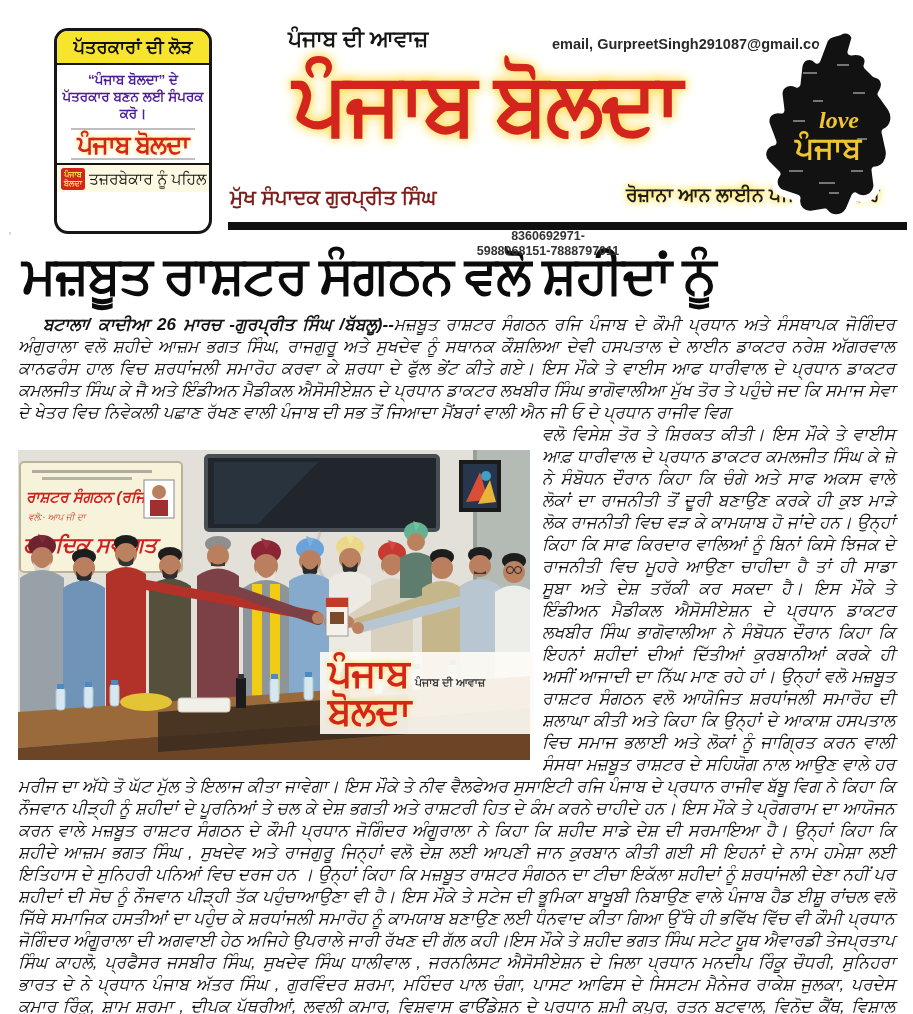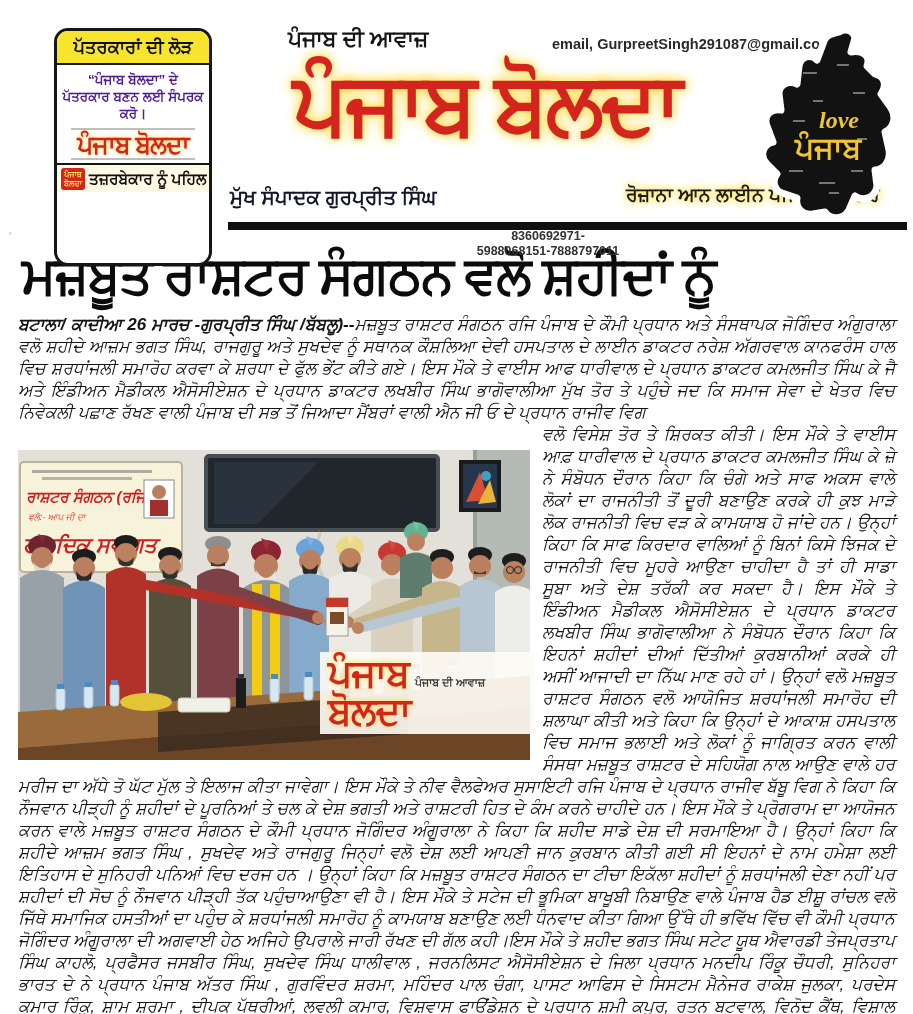--- a/index.html
+++ b/index.html
@@ -7,66 +7,66 @@
     width:913px; height:1014px; background:#ffffff; overflow:hidden;
     position:relative; font-family:"Liberation Sans","DejaVu Sans",sans-serif;
     color:#111;
   }
   .page-edge { position:absolute; left:9px; top:0; width:2px; height:235px; background:#d8d8d8; }
 
   
   .header { position:relative; height:232px; background:#fff; }
 
   .recruit-box {
-    position:absolute; left:54px; top:28px; width:158px; height:238px;
+    position:absolute; left:54px; top:28px; width:158px; height:206px;
     border:3px solid #161616; border-radius:14px; overflow:hidden; background:#fff;
   }
   .recruit-title {
     background:#f6e52c; border-bottom:2px solid #161616; text-align:center;
     font-weight:bold; font-size:18px; padding:6px 2px 5px; color:#101010;
   }
   .recruit-body { text-align:center; font-weight:bold; font-size:13.5px; line-height:17px; padding:6px 3px 2px; color:#4c1d95; }
   .recruit-logo-wrap { text-align:center; position:relative; padding-top:3px; }
   .tiny-rule { height:2px; background:#8a8a8a; opacity:.55; margin:1px 14px; }
   .recruit-logo { font-size:25px; font-weight:900; color:#d3241e; line-height:26px;
     text-shadow:0 0 4px #ffd94a, 1px 1px 0 #fff; letter-spacing:-1px; }
   .recruit-footer {
     border-top:2px solid #161616; margin-top:3px; display:flex; align-items:center;
     padding:3px 4px 2px; gap:4px; background:#fdf9e2;
   }
   .brand-badge {
     background:#d3241e; color:#ffe14d; border-radius:3px; font-size:8px; font-weight:bold;
     line-height:9px; padding:2px 3px; text-align:center; flex:0 0 auto;
   }
-  .recruit-footer-text { font-weight:bold; font-size:15.5px; color:#101010; white-space:nowrap; }
+  .recruit-footer-text { font-weight:normal; font-size:15.5px; color:#101010; white-space:nowrap; }
 
   .masthead-tagline { position:absolute; left:288px; top:26px; font-size:22px; font-weight:bold; color:#151515; }
   .masthead-email  { position:absolute; left:552px; top:36px; font-size:14.5px; font-weight:bold; color:#2a2a2a; }
   .masthead-title {
     position:absolute; left:222px; top:44px; width:528px; text-align:center;
     font-size:86px; font-weight:900; color:#d3241e; letter-spacing:-3px; line-height:118px;
     text-shadow:0 0 7px #ffdf57, 0 0 14px #ffd94a, 2px 2px 0 #ffffff, -2px -2px 0 #ffffff;
     white-space:nowrap;
   }
-  .editor-line { position:absolute; left:230px; top:186px; font-size:20px; font-weight:bold; color:#0f172a; }
+  .editor-line { position:absolute; left:230px; top:186px; font-size:20px; font-weight:bold; color:#7f1d1d; }
   .phone-lines { position:absolute; left:468px; top:181px; width:160px; text-align:center;
     font-size:12.5px; font-weight:bold; color:#333; line-height:15px;margin-top:48px; }
   .daily-line  { position:absolute; left:626px; top:184px; font-size:19px; font-weight:bold; color:#1c1c1c;
     text-shadow:0 0 6px #ffe14d, 0 0 10px #ffe14d; }
   .map-sticker { position:absolute; right:6px; top:20px; width:154px; height:204px; }
   .divider-bar { position:absolute; left:228px; right:6px; top:222px; height:8px; background:#101010; }
 
   
   .headline { margin:12px 22px 0; font-weight:900; font-size:52px; line-height:64px;
     color:#0b0b0b; letter-spacing:-1px; white-space:nowrap;font-family:Liberation Serif, serif; }
 
   
   .article-body { margin:6px 18px 0; font-style:italic; }
   .para { font-size:17px; line-height:22px; text-align:justify; color:#141414; }
-  .dateline { font-weight:bold; }
+  .dateline { font-weight:bold;margin-left:25px; }
   .photo-wrap { float:left; width:512px; height:310px; margin:26px 12px 4px 0; position:relative; }
   .photo-wrap svg { display:block; }
   .watermark {
     position:absolute; right:-4px; bottom:26px; width:214px; padding:2px 8px 4px;
     background:rgba(253,251,244,.92);
   }
   .wm-big { font-style:normal; font-weight:900; font-size:38px; line-height:38px; color:#d3241e;
     letter-spacing:-1px; text-shadow:0 0 5px #ffd94a, 1px 1px 0 #fff; }
   .wm-row2 { display:flex; align-items:flex-end; gap:6px; }
   .wm-small { font-style:normal; font-weight:bold; font-size:11px; color:#3a3a3a; padding-bottom:3px; }

